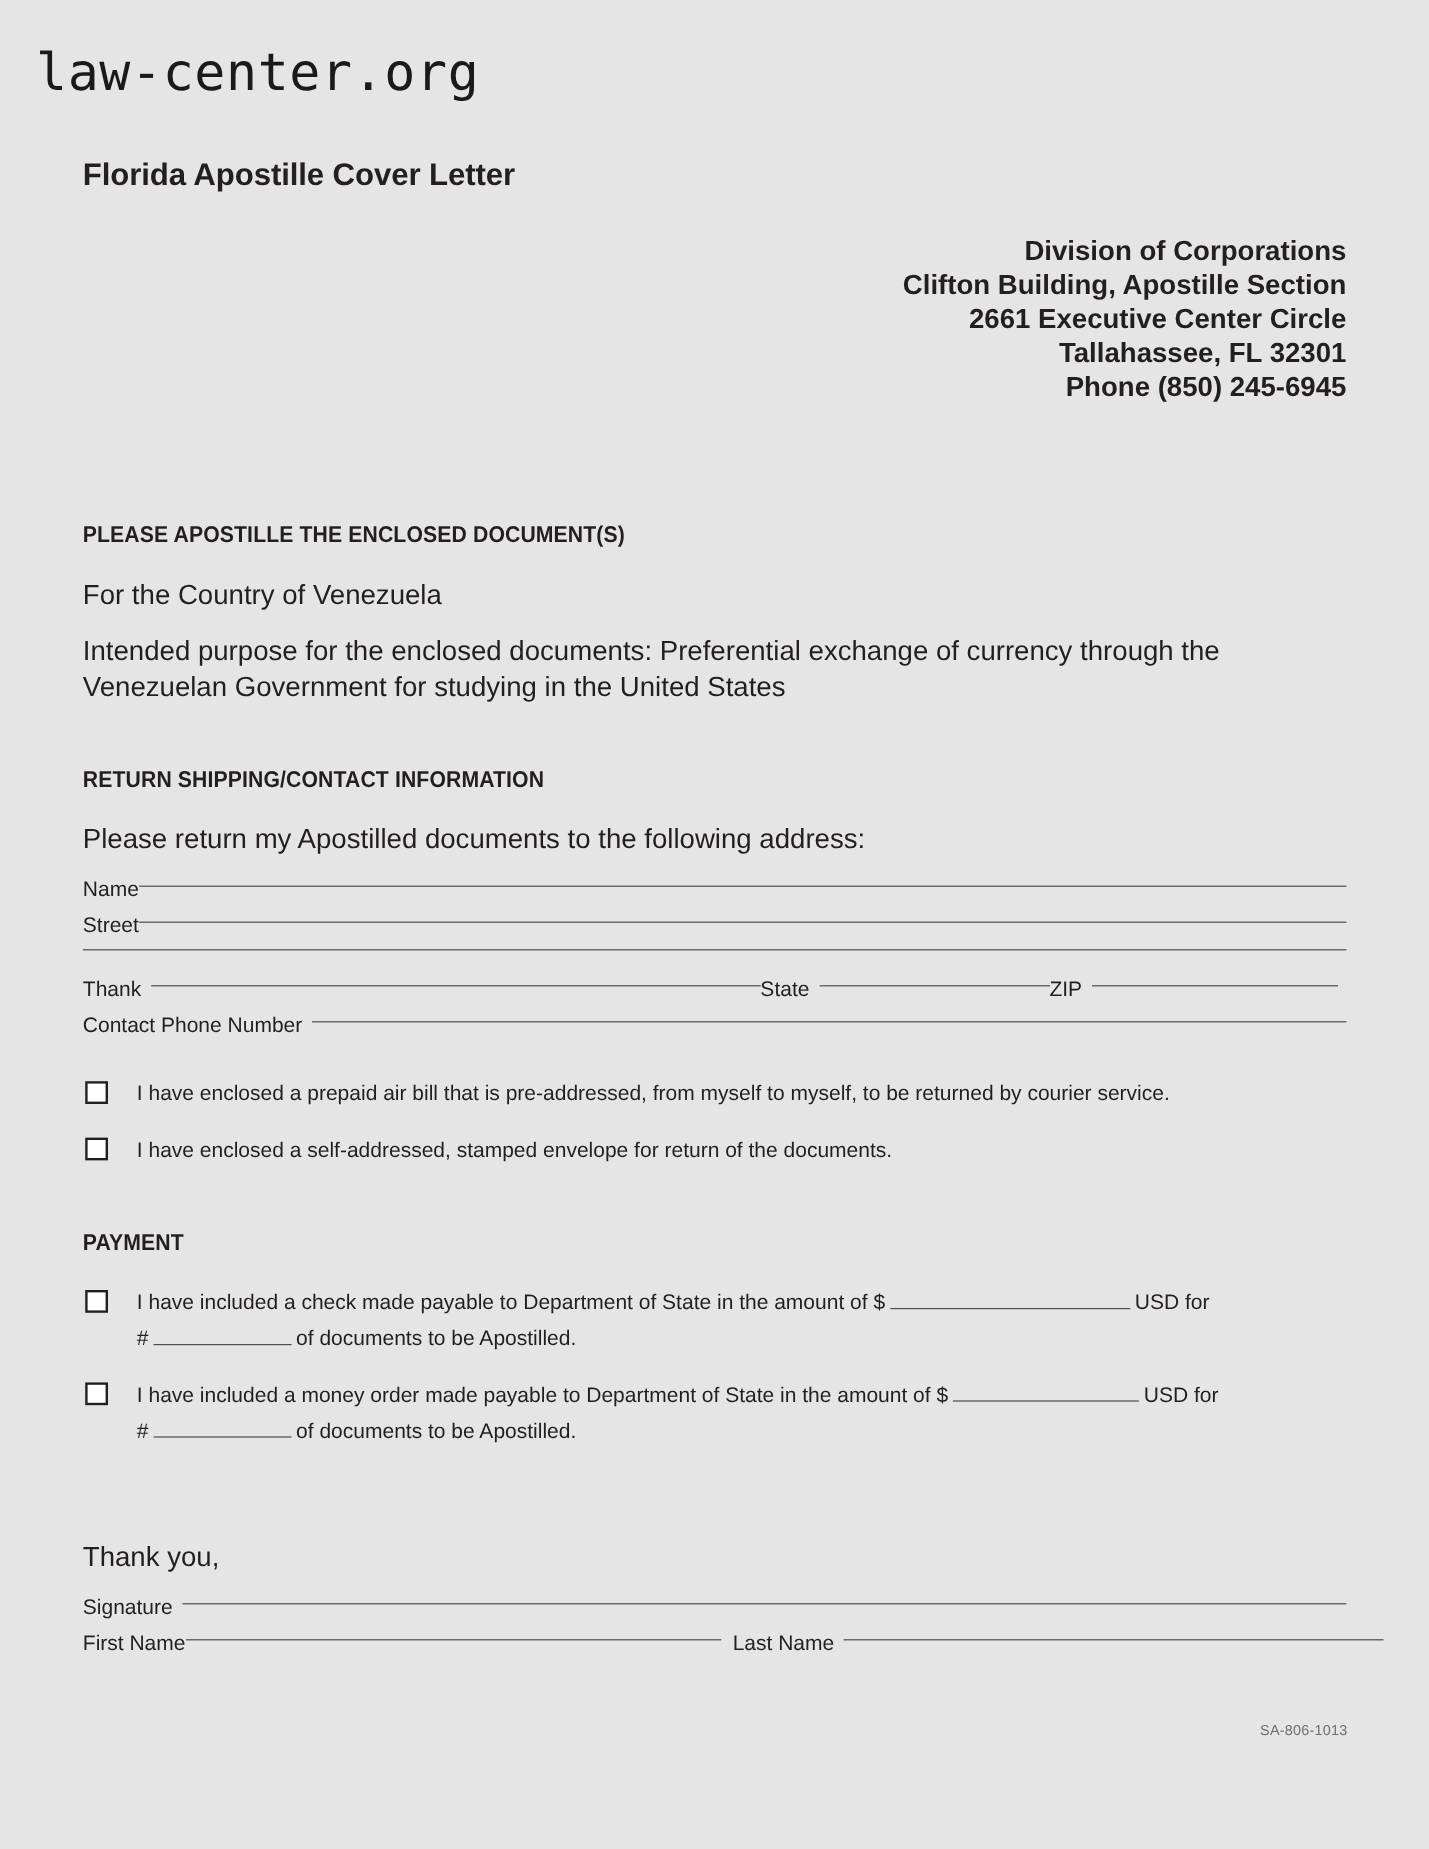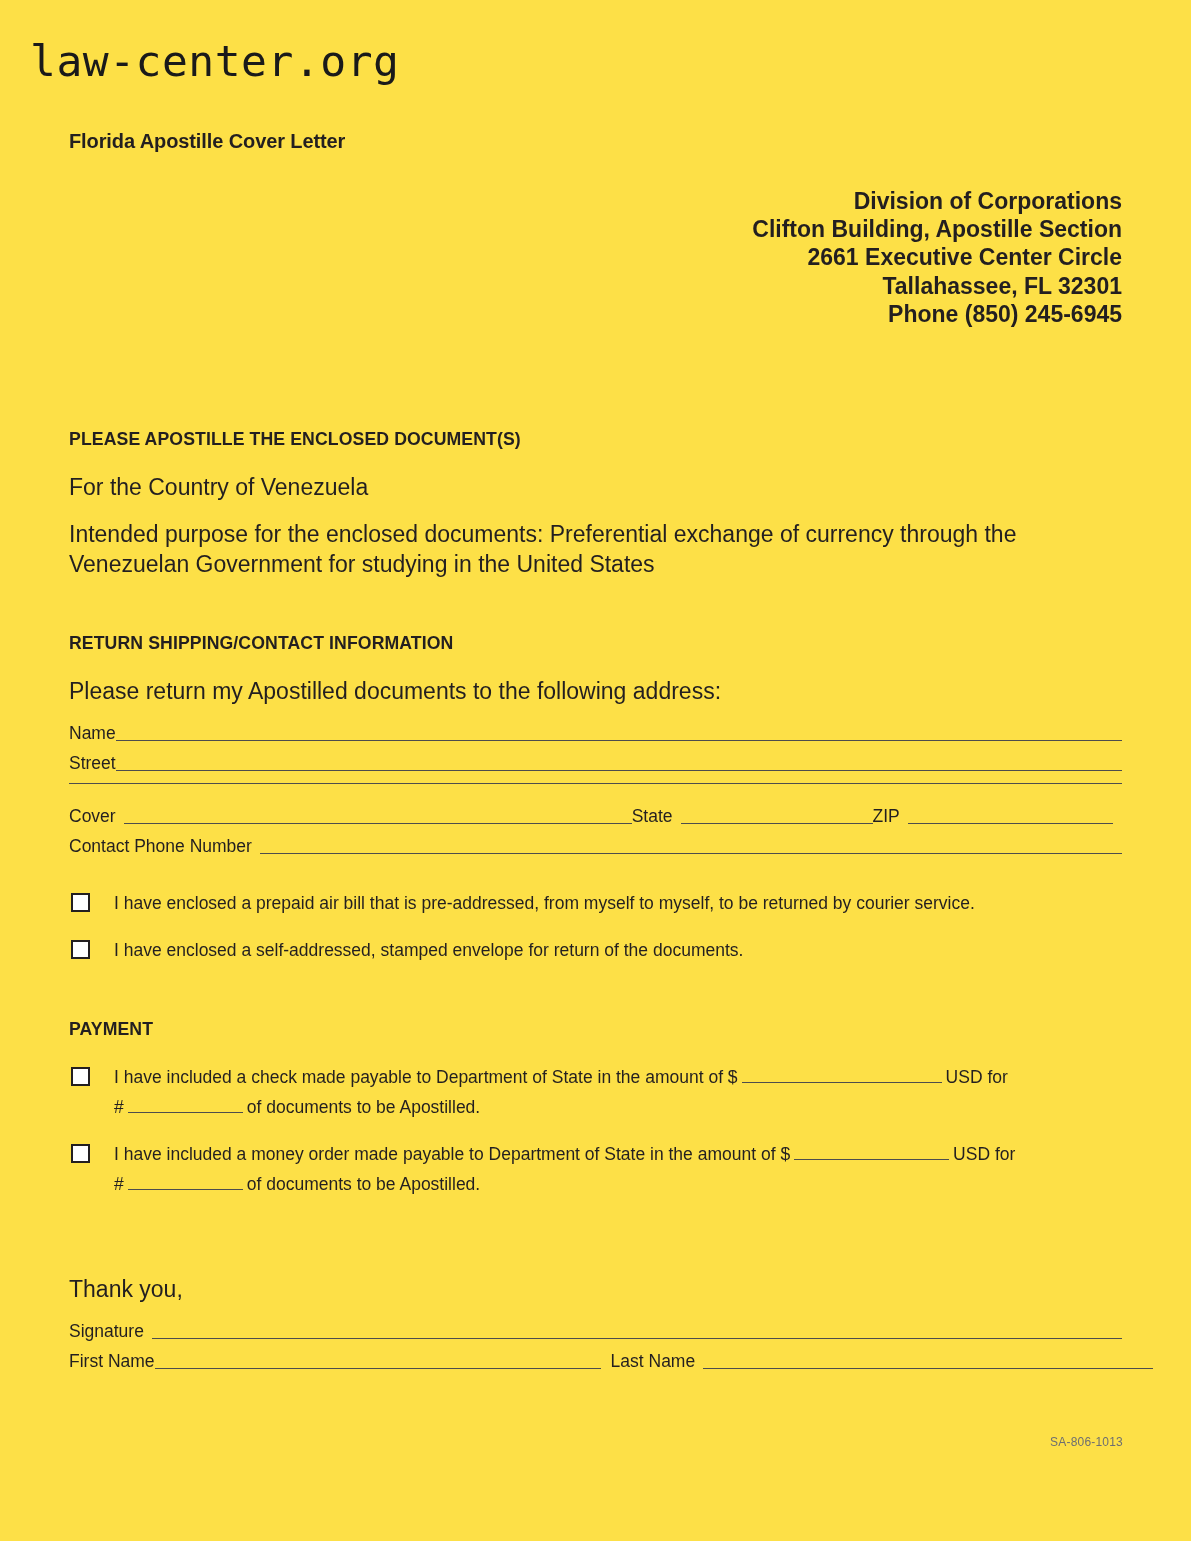--- a/index.html
+++ b/index.html
@@ -4,21 +4,21 @@
 <style>
   html, body {
     margin: 0;
     padding: 0;
     background: #ffffff;
   }
   .page {
     position: relative;
     width: 1191px;
     height: 1541px;
-    background: #fde047;
+    background: #e5e5e5;
     font-family: "Liberation Sans", sans-serif;
     color: #231f20;
     overflow: hidden;
   }
 
   
   .wordmark {
     position: absolute;
     left: 30px;
     top: 36px;
@@ -32,21 +32,21 @@
 
   
   .content {
     position: absolute;
     left: 69px;
     top: 130px;
     width: 1053px;
   }
 
   .doc-title {
-    font-size: 20px;
+    font-size: 26px;
     font-weight: bold;
     letter-spacing: -0.1px;
     color: #231f20;
     margin: 0 0 34px 0;
   }
 
   .address-block {
     margin: 0 0 100px 0;
   }
   .address-line {
@@ -74,21 +74,21 @@
     font-size: 23px;
     line-height: 30px;
     color: #231f20;
     margin: 0 0 17px 0;
   }
   .para.wide { max-width: 1010px; }
 
   
   .field-row {
     display: flex;
-    align-items: flex-end;
+    align-items: center;
     font-size: 17.5px;
     color: #231f20;
     margin-bottom: 9px;
     white-space: nowrap;
   }
   .field-label { flex: none; }
   .field-label.gap { margin-right: 8px; }
   .rule {
     flex: 1 1 auto;
     border-bottom: 1.6px solid #4d4d4d;
@@ -189,21 +189,21 @@
     </div>
 
     <div class="field-row">
       <span class="field-label">Street</span>
       <span class="rule"></span>
     </div>
 
     <div class="spacer-rule"></div>
 
     <div class="field-row">
-      <span class="field-label gap">Cover</span>
+      <span class="field-label gap">Thank</span>
       <span class="rule fixed-city"></span>
       <span class="field-label gap">State</span>
       <span class="rule fixed-state"></span>
       <span class="field-label gap">ZIP</span>
       <span class="rule fixed-zip"></span>
     </div>
 
     <div class="field-row">
       <span class="field-label gap">Contact Phone Number</span>
       <span class="rule"></span>

